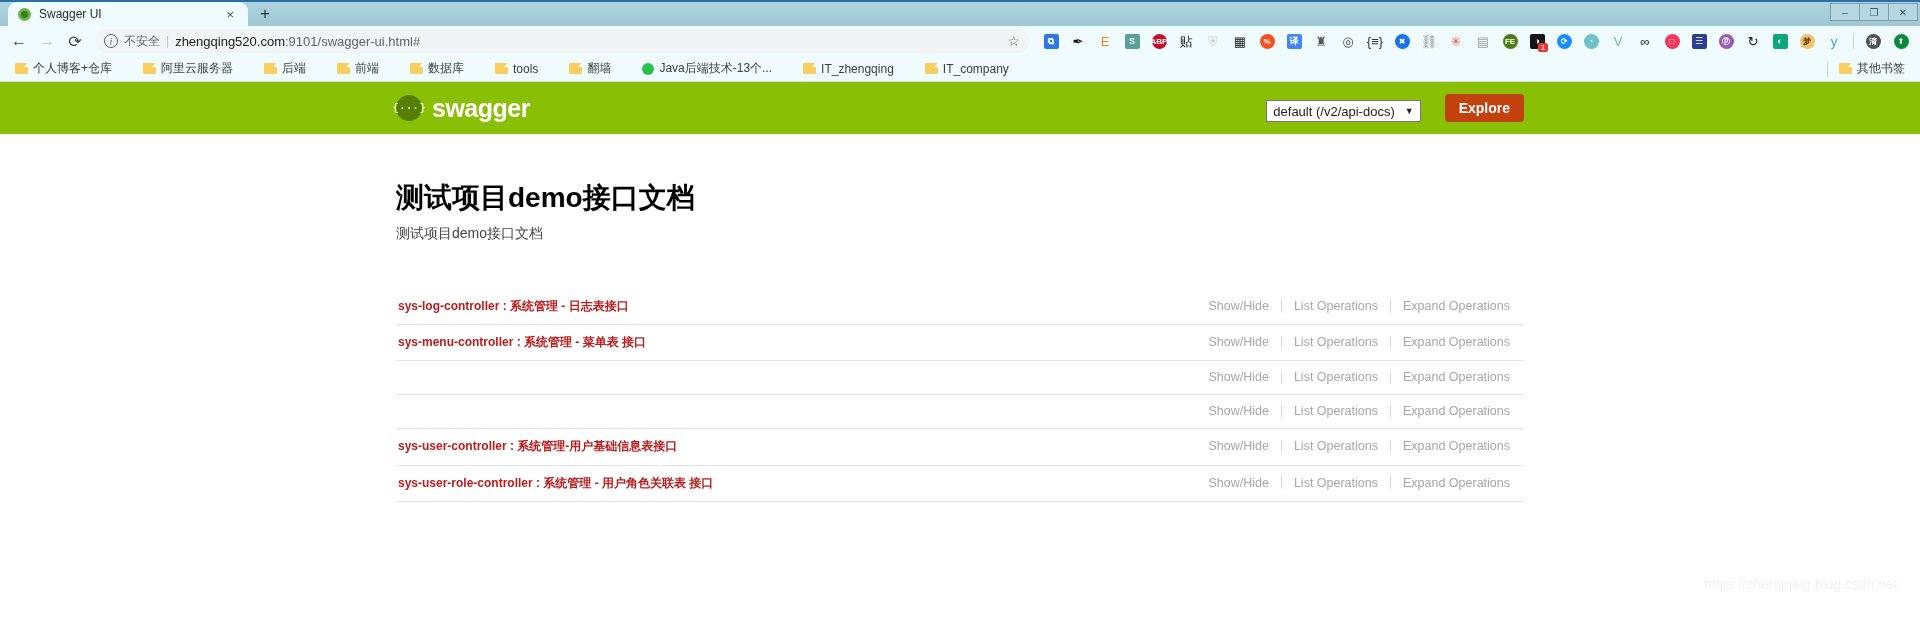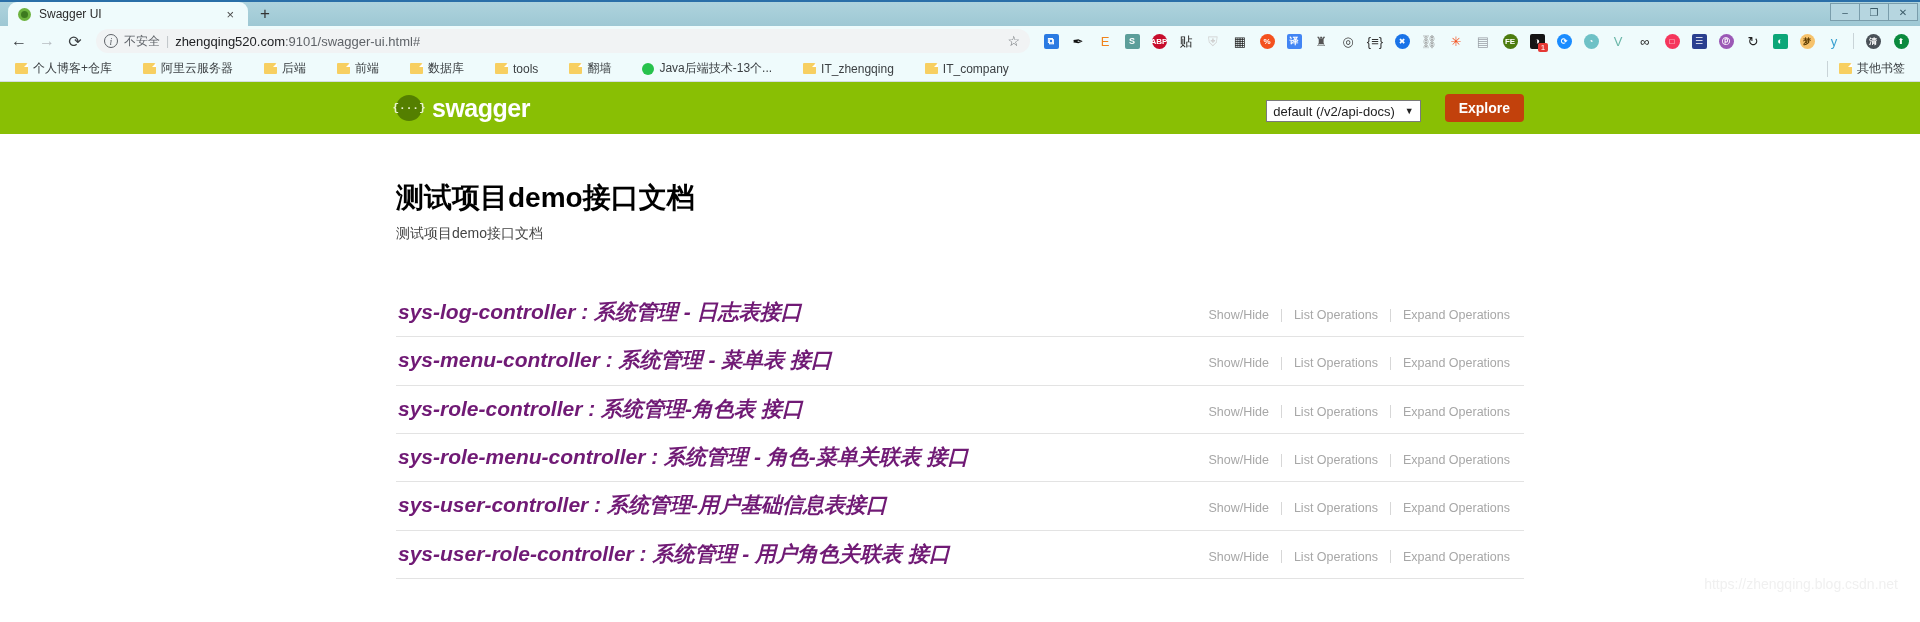--- a/index.html
+++ b/index.html
@@ -212,24 +212,23 @@
   }
   .doc-desc { font-size: 14px; color: #444; margin: 0; }
 
   .resources { margin-top: 46px; }
   .resource-row {
     border-bottom: 1px solid #e3e3e3;
     display: flex; align-items: baseline;
     padding: 9px 2px 10px 2px;
   }
   .resource-name {
-    font-size: 21px; font-weight: bold;
-    color: #701a75;
+    font-size: 12px; font-weight: bold;
+    color: #b91c1c;
     line-height: 1.35;
-    font-style: italic;
   }
   .resource-ops {
     margin-left: auto;
     display: flex; align-items: center;
     font-size: 12.5px;
   }
   .resource-ops a {
     color: #a7a7a7; text-decoration: none;
     padding: 0 12px; white-space: nowrap;
   }
@@ -478,31 +477,29 @@
           <div class="resource-name">sys-menu-controller : 系统管理 - 菜单表 接口</div>
           <div class="resource-ops">
             <a href="#">Show/Hide</a>
             <span class="op-sep"></span>
             <a href="#">List Operations</a>
             <span class="op-sep"></span>
             <a href="#">Expand Operations</a>
           </div>
         </div>
         <div class="resource-row">
-          <div class="resource-name">sys-role-controller : 系统管理-角色表 接口</div>
           <div class="resource-ops">
             <a href="#">Show/Hide</a>
             <span class="op-sep"></span>
             <a href="#">List Operations</a>
             <span class="op-sep"></span>
             <a href="#">Expand Operations</a>
           </div>
         </div>
         <div class="resource-row">
-          <div class="resource-name">sys-role-menu-controller : 系统管理 - 角色-菜单关联表 接口</div>
           <div class="resource-ops">
             <a href="#">Show/Hide</a>
             <span class="op-sep"></span>
             <a href="#">List Operations</a>
             <span class="op-sep"></span>
             <a href="#">Expand Operations</a>
           </div>
         </div>
         <div class="resource-row">
           <div class="resource-name">sys-user-controller : 系统管理-用户基础信息表接口</div>

